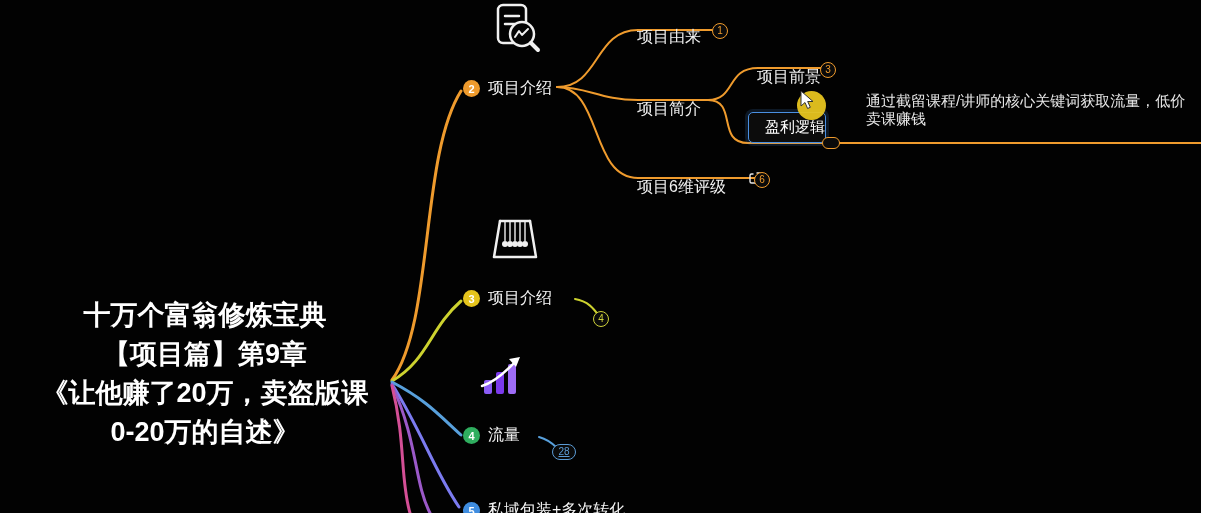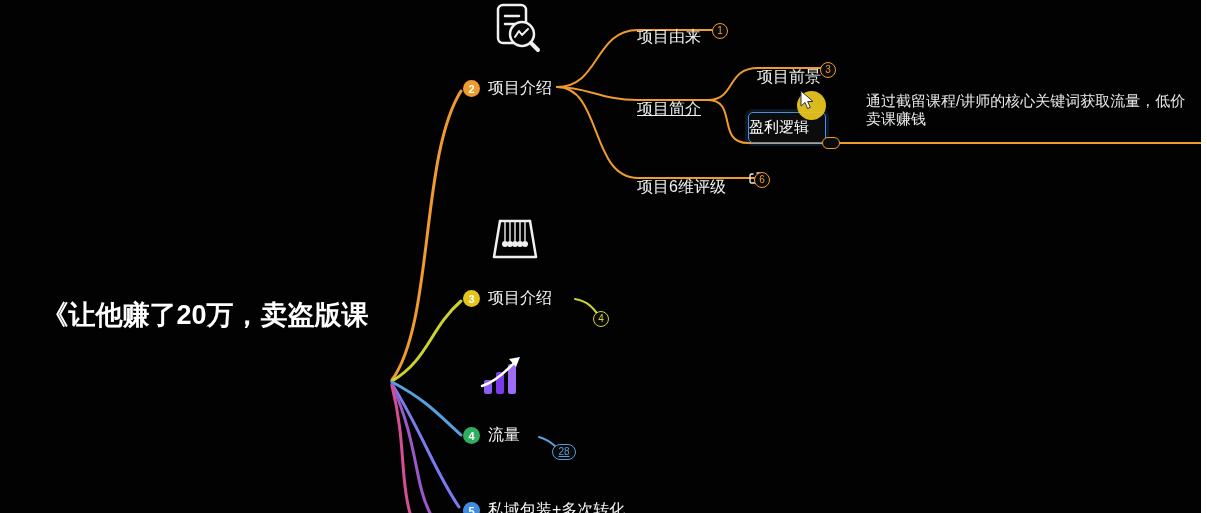--- a/index.html
+++ b/index.html
@@ -31,21 +31,21 @@
     position:absolute;box-sizing:border-box;width:16px;height:16px;border-radius:50%;
     background:#0a0a0a;border:1.5px solid #ef9b2d;color:#ef9b2d;
     display:flex;align-items:center;justify-content:center;font-size:10px;line-height:1;
   }
   .badge-yellow{border-color:#cfd23a;color:#cfd23a;}
   .badge-blue{border-color:#5b9bd5;color:#5b9bd5;width:24px;border-radius:8px;}
   .badge-ellipse{width:18px;height:12px;border-radius:6px;}
   .profit-box{
     position:absolute;left:748px;top:112px;width:78px;height:31px;box-sizing:border-box;
     border:1.6px solid #4a90e2;border-radius:5px;background:#0c0c0c;
-    display:flex;align-items:center;justify-content:flex-start;
+    display:flex;align-items:center;justify-content:flex-end;
     font-size:15px;color:#fff;box-shadow:0 0 0 3px rgba(74,144,226,0.16);
   }
   .note-text{
     position:absolute;left:866px;top:92px;width:334px;
     font-size:15px;line-height:18px;color:#e9e9e9;word-break:break-all;
   }
   .icon-box{position:absolute;}
   .click-halo{
     position:absolute;left:797px;top:91px;width:29px;height:29px;border-radius:50%;
     background:#e7c41f;opacity:0.95;
@@ -68,42 +68,45 @@
     <path stroke-width="3" d="M392,381 C428,360 430,328 461,301" stroke="#cdd22f"></path>
     <path stroke-width="2" d="M575,299 C588,301 594,309 599,316" stroke="#cdd22f"></path>
     <path stroke-width="3" d="M392,382 C426,400 438,414 461,435" stroke="#58a0dc"></path>
     <path stroke-width="2" d="M539,437 C550,440 554,445 558,449" stroke="#58a0dc"></path>
     <path stroke-width="3" d="M392,384 C422,432 434,470 459,507" stroke="#7b7bf0"></path>
     <path stroke-width="3" d="M392,385 C418,442 414,482 430,513" stroke="#9b59c8"></path>
     <path stroke-width="3" d="M392,386 C406,442 400,480 410,513" stroke="#d44f96"></path>
   </svg>
 
   <div class="root-title">
+    <div>十万个富翁修炼宝典</div>
+    <div>【项目篇】第9章</div>
     <div>《让他赚了20万，卖盗版课</div>
+    <div>0-20万的自述》</div>
   </div>
 
   <div class="icon-box" style="left:490px;top:2px;">
     <svg width="56" height="56" viewBox="0 0 56 56" fill="none">
       <rect x="8" y="3" width="28" height="38" rx="5" stroke="#f0f0f0" stroke-width="2.5"></rect>
       <path d="M15,14 H29 M15,22 H25" stroke="#f0f0f0" stroke-width="2.5" stroke-linecap="round"></path>
       <circle cx="32" cy="32" r="12" fill="#050505" stroke="#f0f0f0" stroke-width="2.5"></circle>
       <path d="M25,35 L29,29 L32,33 L38,27" stroke="#f0f0f0" stroke-width="2" stroke-linecap="round" stroke-linejoin="round"></path>
       <path d="M41,41 L48,48" stroke="#f0f0f0" stroke-width="4" stroke-linecap="round"></path>
     </svg>
   </div>
 
   <div class="topic-row" style="left:463px;top:78px;">
     <div class="marker m-orange">2</div>
     <div class="topic-label">项目介绍</div>
   </div>
 
   <div class="child-label" style="left:637px;top:7px;">项目由来</div>
   <div class="badge" style="left:712px;top:23px;">1</div>
 
-  <div class="child-label" style="left:637px;top:79px;text-decoration:underline;">项目简介</div>
+  <div class="child-label" style="left:637px;top:79px;">项目简介</div>
 
   <div class="child-label" style="left:757px;top:47px;">项目前景</div>
   <div class="badge" style="left:820px;top:62px;">3</div>
 
   <div class="profit-box">
     <span>盈利逻辑</span>
   </div>
   <div class="badge badge-ellipse" style="left:822px;top:137px;"></div>
   <div class="note-text">通过截留课程/讲师的核心关键词获取流量，低价卖课赚钱</div>
 

